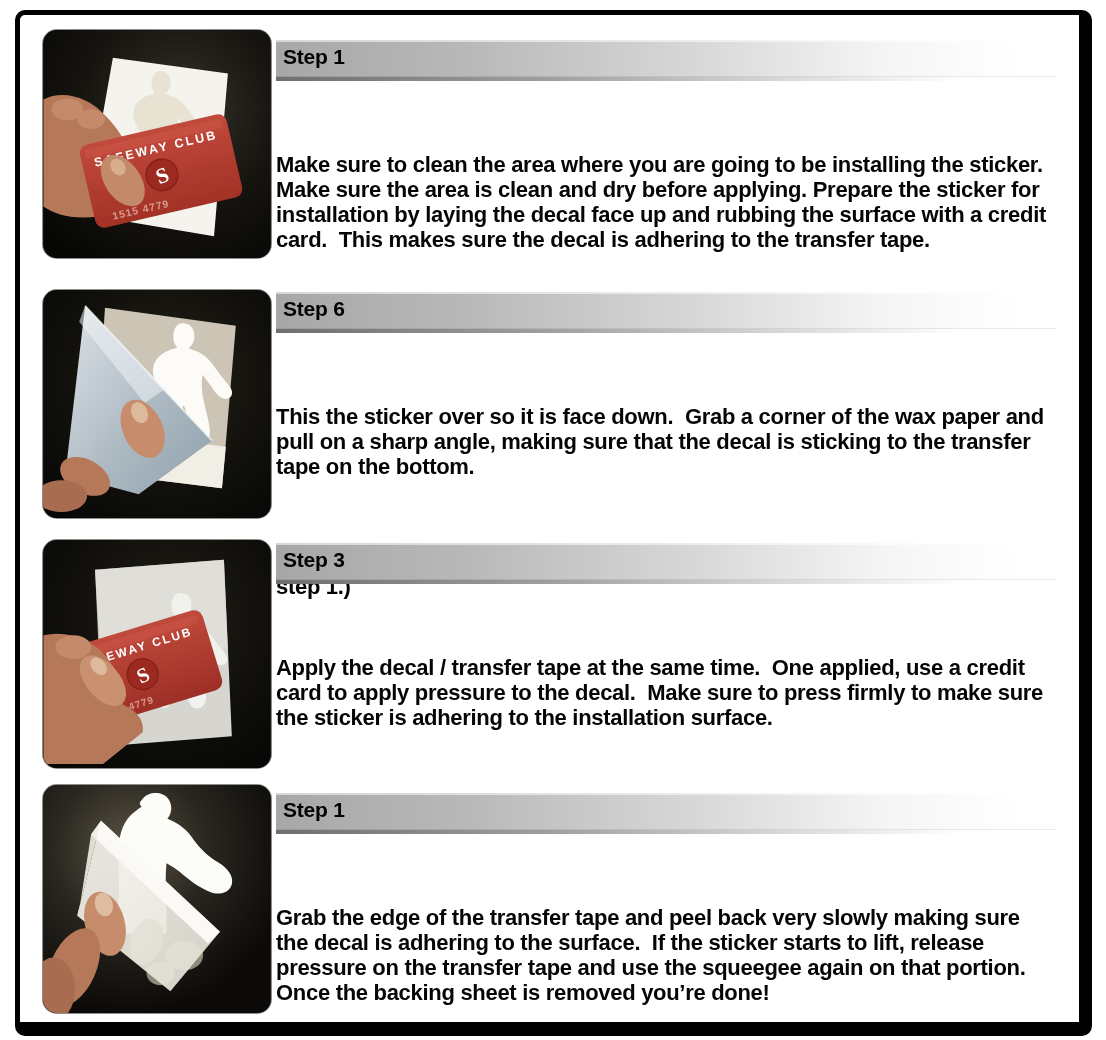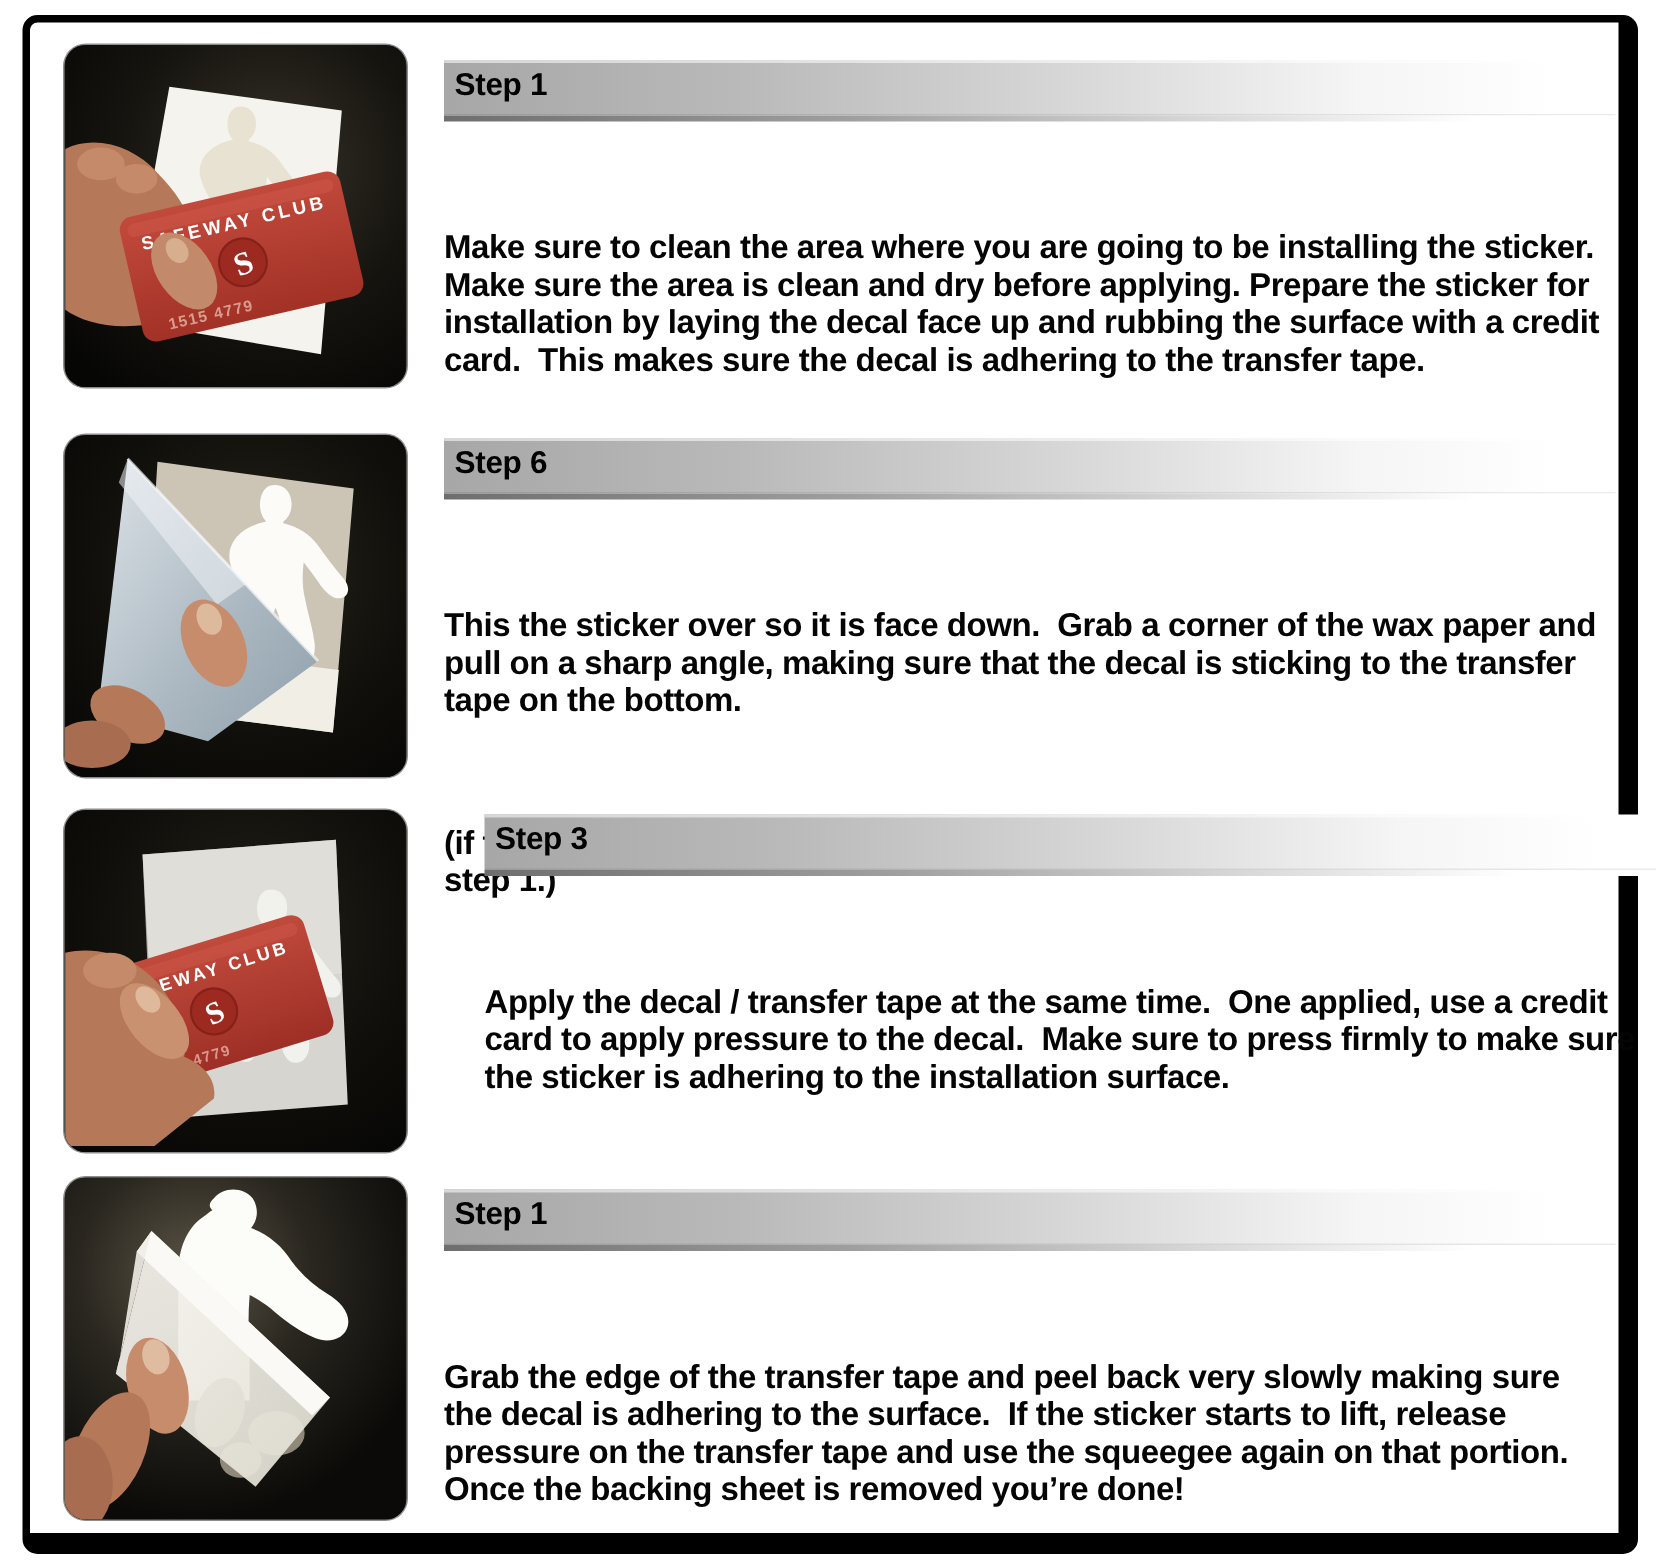--- a/index.html
+++ b/index.html
@@ -23,22 +23,22 @@
     position:absolute;left:23px;
     width:228px;height:228px;
     background:#050505;
     border-radius:14px;
     overflow:hidden;
     box-shadow:0 0 0 1px #8d8d8d, inset 0 2px 3px rgba(255,255,255,.22), inset 0 -2px 4px rgba(160,130,80,.25);
   }
   .photo svg{display:block;width:100%;height:100%;}
   .p1{top:15px;} .p2{top:275px;} .p3{top:525px;} .p4{top:770px;}
 
-  .step-block{position:absolute;left:276px;width:781px;}
-  .t1{top:25px;} .t2{top:277px;} .t3{top:528px;margin-left:27px;} .t4{top:778px;}
+  .step-block{position:absolute;left:256px;width:781px;}
+  .t1{top:25px;} .t2{top:277px;} .t3{top:528px;} .t4{top:778px;}
 
   .bar{
     position:relative;height:37px;
     background:linear-gradient(to right,#a7a7a7 0%,#b9b9b9 25%,#d9d9d9 55%,#f5f5f5 78%,#ffffff 95%);
     box-shadow:inset 0 2px 0 rgba(255,255,255,.55), inset 0 -1px 0 rgba(0,0,0,.08);
   }
   .bar::after{
     content:"";position:absolute;left:0;right:0;bottom:-4px;height:4px;
     background:linear-gradient(to right,#6e6e6e 0%,#9f9f9f 35%,#d8d8d8 65%,#ffffff 88%);
   }

